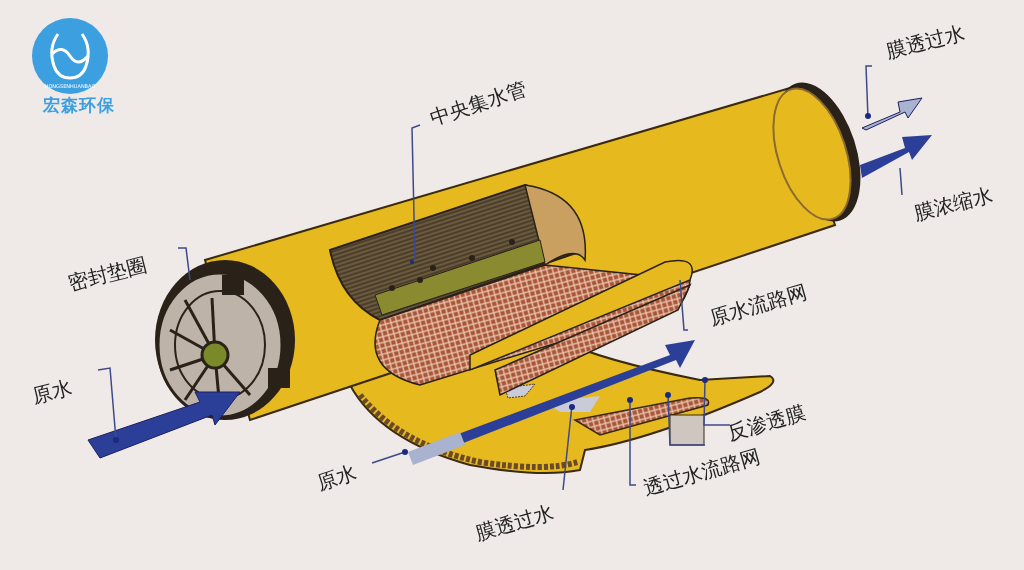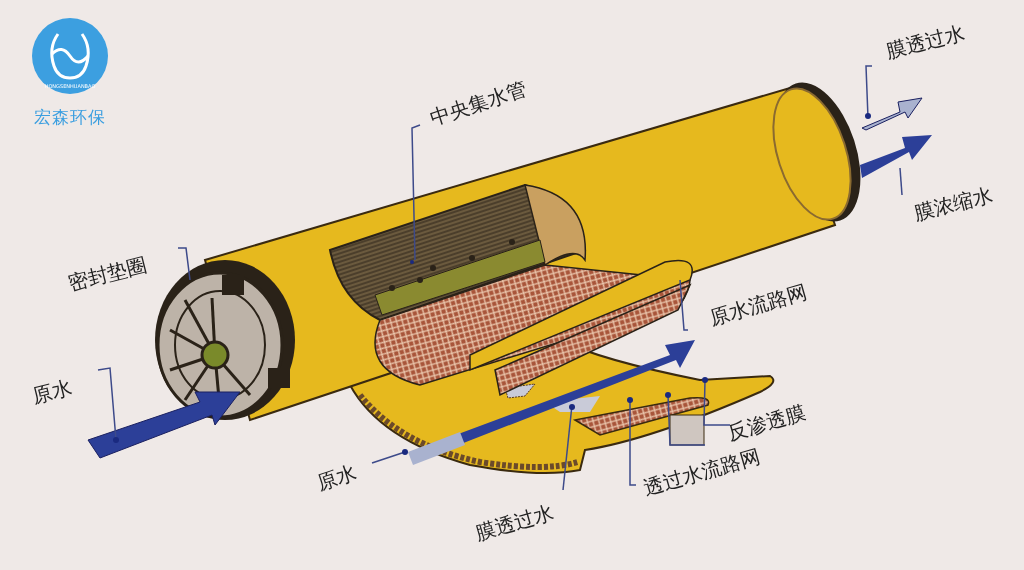--- a/index.html
+++ b/index.html
@@ -13,21 +13,21 @@
   svg#diagram { position: absolute; left: 0; top: 0; }
   .logo {
     position: absolute; left: 25px; top: 18px; width: 90px; text-align: center;
   }
   .logo-circle {
     width: 76px; height: 76px; border-radius: 50%;
     background: #3c9fe0; margin: 0 auto; position: relative;
   }
   .logo-text {
     font-family: "DejaVu Sans", "Liberation Sans", sans-serif;
-    color: #3c9fe0; font-size: 17px; font-weight: normal; margin-top: 12px; letter-spacing: 1px;
+    color: #3c9fe0; font-size: 17px; font-weight: bold; margin-top: 0; letter-spacing: 1px; text-align: right;
   }
   .label {
     position: absolute; font-size: 20px; color: #222; white-space: nowrap;
     transform-origin: left bottom;
   }
 </style>
 </head>
 <body>
 
 <div id="stage">

